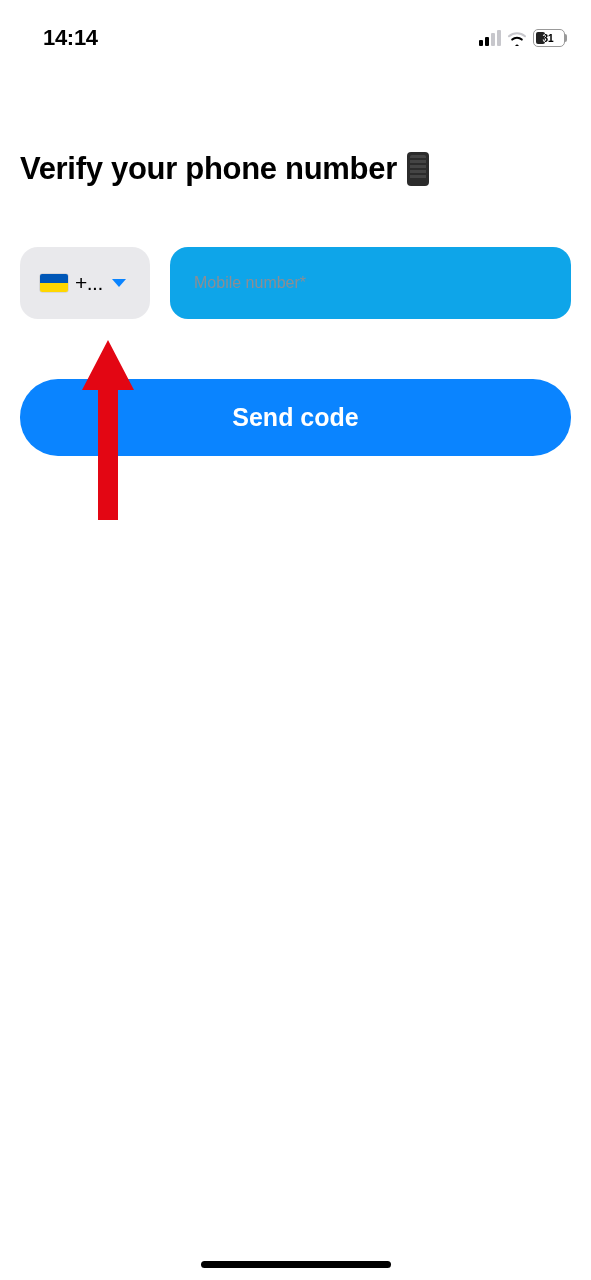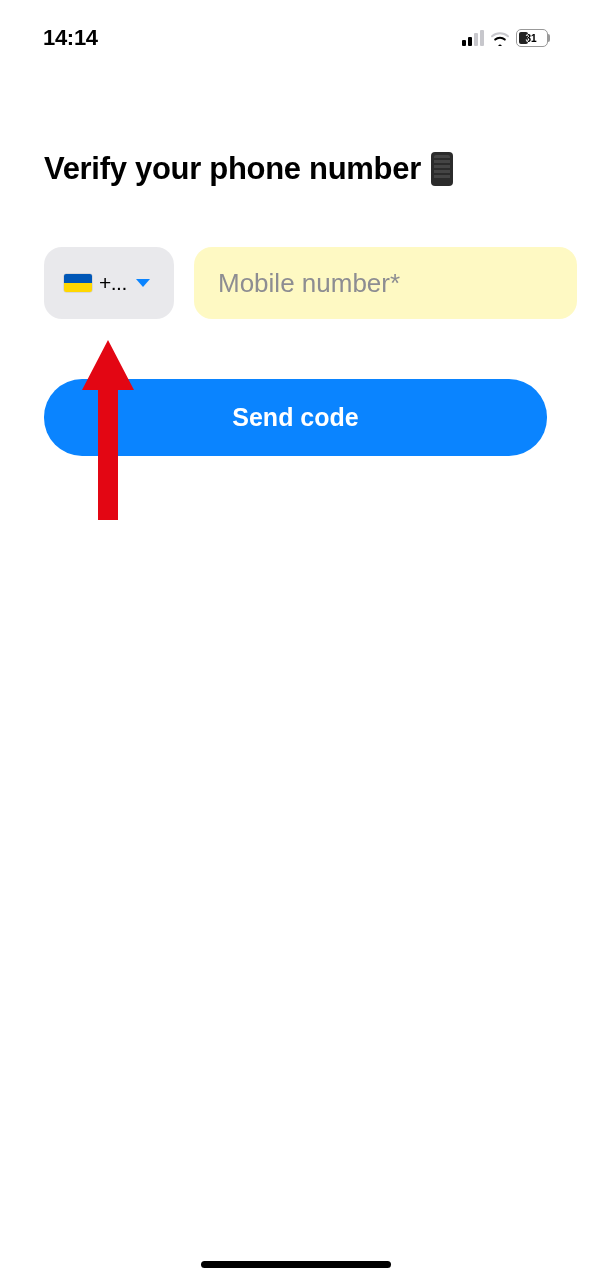--- a/index.html
+++ b/index.html
@@ -12,21 +12,21 @@
       width: 591px;
       height: 1280px;
       background: #ffffff;
       position: relative;
       overflow: hidden;
     }
     .status-bar {
       display: flex;
       justify-content: space-between;
       align-items: center;
-      padding: 18px 41px 0 43px;
+      padding: 18px 24px 0 43px;
       height: 58px;
     }
     .status-time {
       font-size: 22px;
       font-weight: 600;
       letter-spacing: -0.3px;
     }
     .status-right {
       display: flex;
       align-items: center;
@@ -83,21 +83,21 @@
       color: #fff;
       mix-blend-mode: difference;
     }
     .battery-tip {
       width: 2px;
       height: 8px;
       background: #999;
       border-radius: 0 2px 2px 0;
     }
     .content {
-      padding: 0 44px;
+      padding: 0 20px;
     }
     .heading {
       margin-top: 93px;
       font-size: 31px;
       font-weight: 700;
       letter-spacing: -0.3px;
       display: flex;
       align-items: center;
       gap: 10px;
     }
@@ -172,26 +172,26 @@
     .dropdown-caret {
       width: 0;
       height: 0;
       border-left: 7px solid transparent;
       border-right: 7px solid transparent;
       border-top: 8px solid #0a84ff;
       margin-left: 2px;
     }
     .phone-input {
       flex: 1;
-      background: #fef9c3;
+      background: #0ea5e9;
       border: none;
       border-radius: 18px;
       height: 72px;
       padding: 0 24px;
-      font-size: 26px;
+      font-size: 16px;
       color: #333;
       outline: none;
     }
     .phone-input::placeholder {
       color: #8d8d92;
     }
     .send-button {
       margin-top: 60px;
       width: 100%;
       height: 77px;

